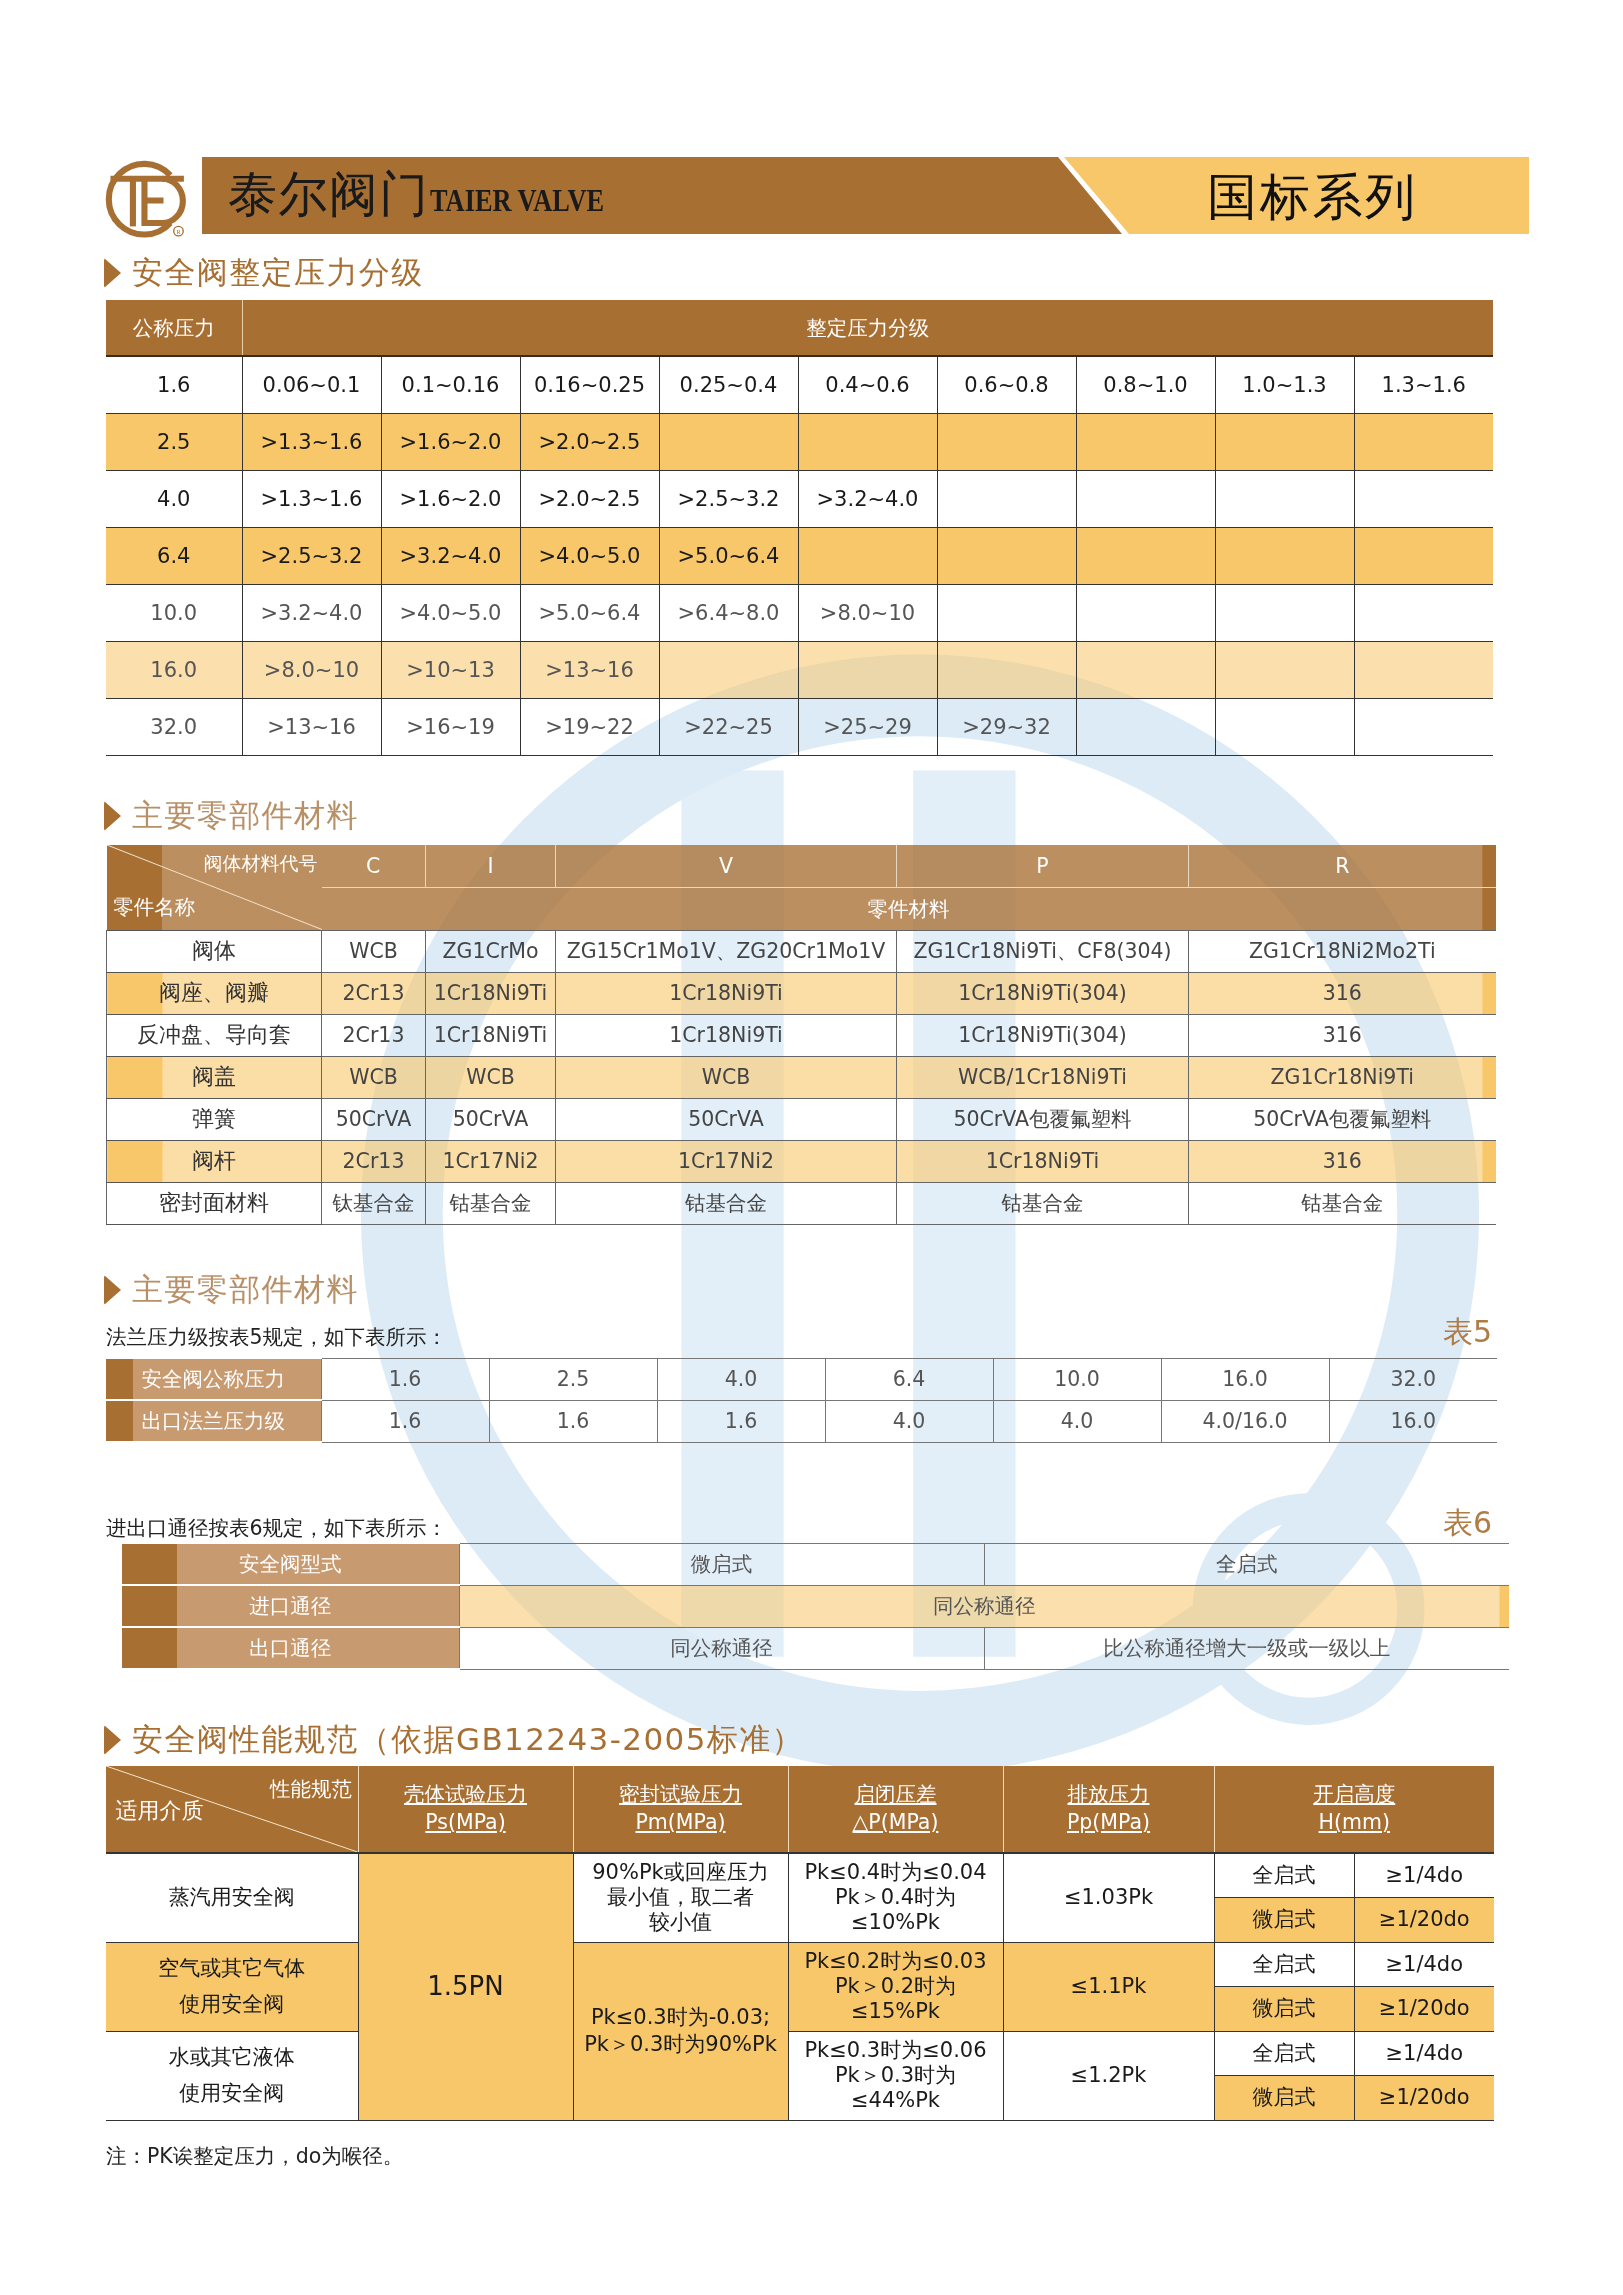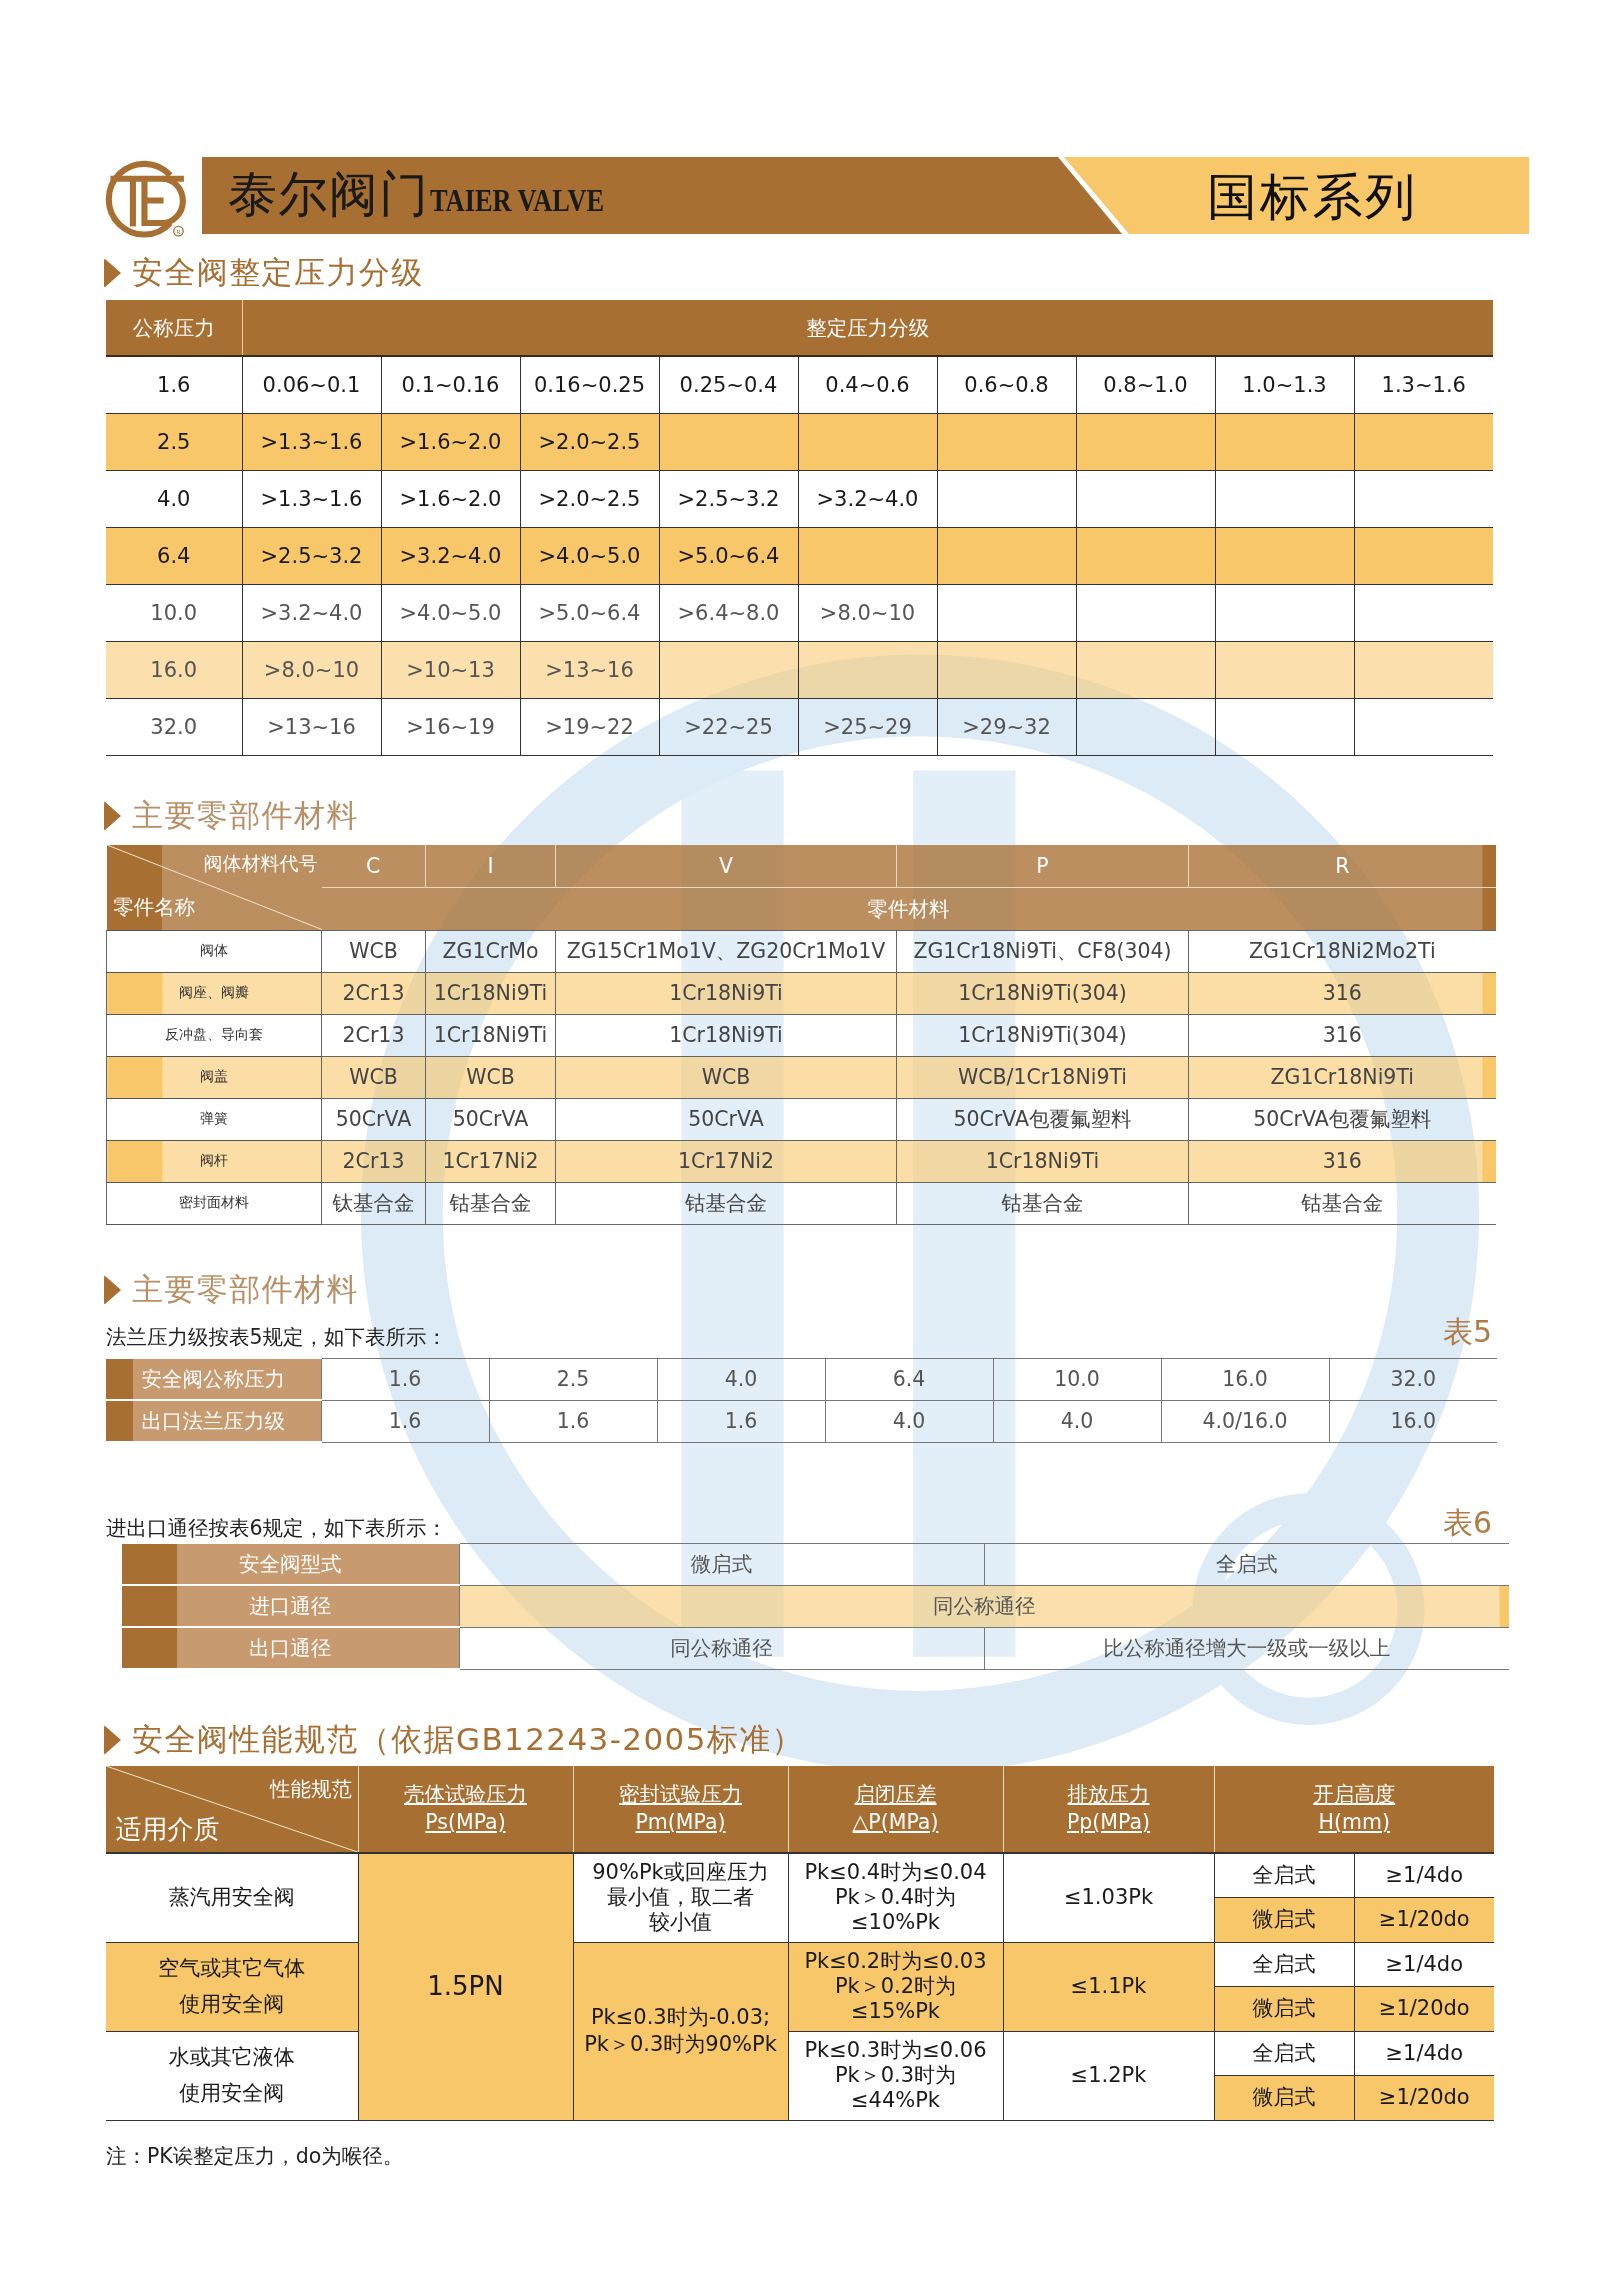--- a/index.html
+++ b/index.html
@@ -45,21 +45,21 @@
   .t1 tr.hl2 td { background: rgba(248,199,106,0.55); }
   .t1 tr.light td { color: #555; }
   .t1 thead tr { border-bottom: 2.7px solid #3a2a1a; border-radius: 14px; }
 
   
   .t2 { left: 106px; top: 845px; width: 1387px; }
   .t2 .hd { background: rgba(168,111,51,0.78); color: #fff; font-size: 20.5px; }
   .t2 .hd.code { height: 42px; border-right: 1.4px solid #e8d8c0; border-bottom: 1.4px solid #e8d8c0; }
   .t2 .hd.mat { height: 42px; }
   .t2 td.cell { height: 42px; font-size: 20.5px; color: #444; border: 1.4px solid #666; }
-  .t2 td.name { font-size: 14px; color: #333; border-top: 1.4px solid #555; border-bottom: 1.4px solid #555; border-right: 1.4px solid #666; font-family: Liberation Mono, monospace; }
+  .t2 td.name { font-size: 22px; color: #333; border-top: 1.4px solid #555; border-bottom: 1.4px solid #555; border-right: 1.4px solid #666; font-family: Liberation Mono, monospace; }
   .t2 tr.hl td { background: rgba(248,199,106,0.6); }
   .t2 tr.hl td.name { background: linear-gradient(90deg, #f8c76a 0 55px, rgba(248,199,106,0.6) 55px); }
   .t2 tr td:last-child { border-right: none; }
   .diag-cell { position: relative; background: linear-gradient(90deg, #a86f33 0 55px, rgba(168,111,51,0.78) 55px) !important; }
   .diag-cell svg { position: absolute; left: 0; top: 0; width: 100%; height: 100%; }
   .diag-top { position: absolute; right: 4.1px; top: 5.5px; color: #fff; font-size: 19px; }
   .diag-bot { position: absolute; left: 6.8px; bottom: 8.2px; color: #fff; font-size: 20.5px; }
 
   
   .t5 { left: 106px; top: 1357px; width: 1387px; }
@@ -81,21 +81,21 @@
   .tp th:last-child { border-right: none; }
   .tp td { font-size: 21px; color: #1a1a1a; border: 1.4px solid #333; line-height: 1.2; }
   .tp td.medium { height: 89px; font-size: 21px; line-height: 1.7; border-left: none; }
   .tp td.sub { height: 44px; }
   .tp .y { background: #f8c76a; }
   .tp tr td:last-child { border-right: none; }
   .tp thead tr { border-bottom: 2px solid #333; }
   .tp th.diag { position: relative; }
   .tp th.diag svg { position: absolute; left: 0; top: 0; width: 100%; height: 100%; }
   .tp th.diag .dt { position: absolute; right: 5.5px; top: 9.5px; font-size: 20.5px; }
-  .tp th.diag .db { position: absolute; left: 9.5px; bottom: 5px; font-size: 26px; }
+  .tp th.diag .db { position: absolute; left: 9.5px; bottom: 26px; font-size: 22px; }
 
   .note { left: 106px; top: 2142px; font-size: 20.5px; color: #222; white-space: nowrap; }
 </style>
 </head>
 <body>
 
 <div class="watermark">
   <svg viewBox="0 0 1760 1760">
     <circle cx="880" cy="900" r="760" fill="none" stroke="#dcebf6" stroke-width="120"></circle>
     <rect x="80" y="0" width="1600" height="0" fill="none"></rect>

